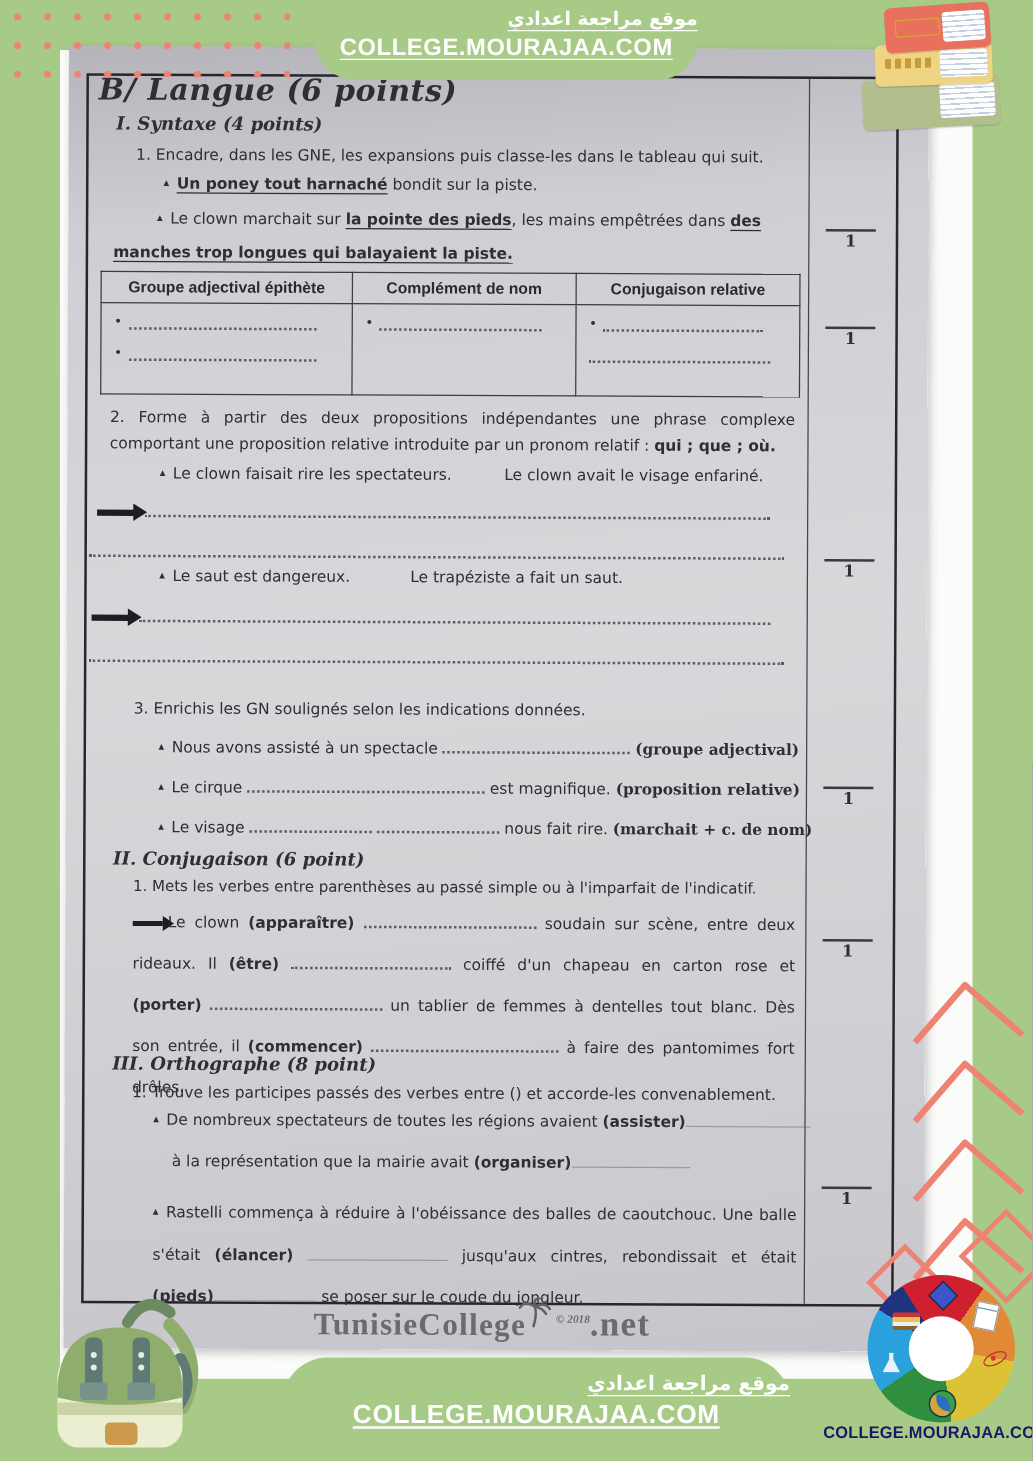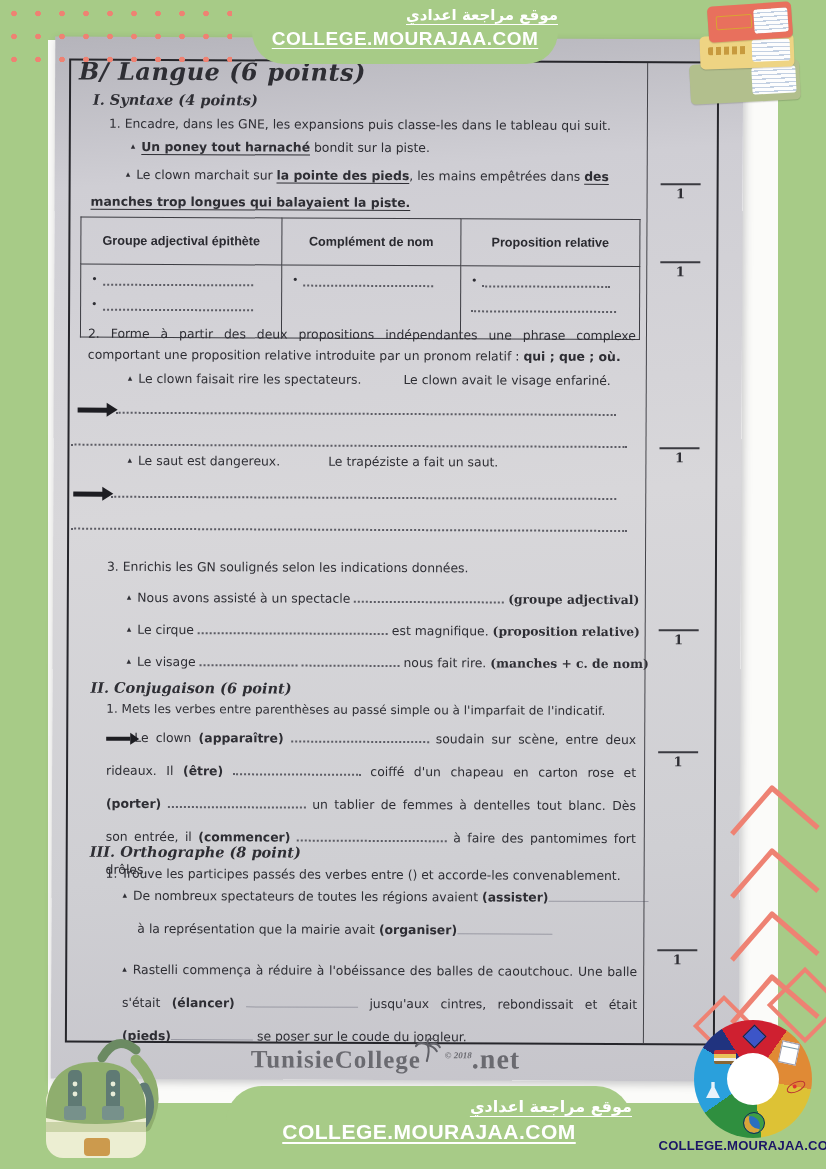--- a/index.html
+++ b/index.html
@@ -82,21 +82,21 @@
   .hint{font-family:"DejaVu Serif",serif;font-weight:bold;font-size:12.3px;}
   .dotline{display:inline-block;border-bottom:2px dotted #5c5c64;height:11px;vertical-align:baseline;}
   .blank{display:inline-block;border-bottom:1.6px solid #9a9aa4;height:11px;vertical-align:baseline;}
   .arrow{display:inline-block;width:30px;height:5px;background:#1d1d22;position:relative;vertical-align:middle;margin-right:8px;}
   .arrow::after{content:"";position:absolute;right:-10px;top:-5px;border-left:11px solid #1d1d22;
      border-top:7.5px solid rgba(0,0,0,0);border-bottom:7.5px solid rgba(0,0,0,0);}
   .arrow.sm{width:24px;height:4px;margin-right:4px;}
   .arrow.sm::after{right:-9px;top:-4px;border-left:9px solid #1d1d22;border-top:6px solid rgba(0,0,0,0);border-bottom:6px solid rgba(0,0,0,0);}
   table.gne{border-collapse:collapse;width:560px;table-layout:fixed;}
   table.gne th,table.gne td{border:1.6px solid #3c3c42;}
-  table.gne th{font-family:"Liberation Sans",sans-serif;font-size:12.6px;padding:16px 2px;color:#2a2a30;}
+  table.gne th{font-family:"Liberation Sans",sans-serif;font-size:12.6px;padding:5px 2px;color:#2a2a30;}
   table.gne td{height:60px;vertical-align:top;padding:8px 8px 4px 10px;font-size:11px;}
   .cellrow{display:flex;align-items:flex-end;gap:5px;margin-bottom:12px;}
   .watermark{position:absolute;left:200px;top:1000px;width:330px;color:#6a6a70;
      font-family:"Liberation Serif",serif;font-weight:bold;font-size:25px;letter-spacing:1px;}
   .watermark .tld{font-size:28px;}
   .watermark .cpy{font-size:9px;font-style:italic;vertical-align:10px;letter-spacing:0;}
   .palm{display:inline-block;vertical-align:6px;margin-left:-6px;}
 </style>
 </head>
 <body>
@@ -123,21 +123,21 @@
       <div class="abs qline nowrap" style="left:20px;top:133px;">
         <span class="ub">manches trop longues qui balayaient la piste.</span>
       </div>
 
       <div class="abs" style="left:10px;top:156px;">
         <table class="gne">
           <tbody>
               <tr>
             <th style="width:36%;">Groupe adjectival épithète</th>
             <th style="width:32%;">Complément de nom</th>
-            <th style="width:32%;">Proposition relative</th>
+            <th style="width:32%;">Conjugaison relative</th>
           </tr>
           <tr>
             <td>
               <div class="cellrow">
                     <span>•</span>
                     <span class="dotline" style="width:150px;"></span>
                   </div>
               <div class="cellrow">
                     <span>•</span>
                     <span class="dotline" style="width:150px;"></span>
@@ -198,21 +198,21 @@
         <span class="bullet">▴</span><span>Le cirque</span>
         <span class="dotline" style="width:190px;"></span>
         <span>est magnifique.</span>
         <span class="hint">(proposition relative)</span>
       </div>
       <div class="abs qline nowrap" style="left:58px;top:592px;">
         <span class="bullet">▴</span><span>Le visage</span>
         <span class="dotline" style="width:98px;"></span>
         <span class="dotline" style="width:98px;"></span>
         <span>nous fait rire.</span>
-        <span class="hint">(manches + c. de nom)</span>
+        <span class="hint">(marchait + c. de nom)</span>
       </div>
 
       <div class="abs rubrique" style="left:22px;top:618px;">II.   Conjugaison (6 point)</div>
       <div class="abs qline nowrap" style="left:38px;top:641px;font-size:12px;">1. Mets les verbes entre parenthèses au passé simple ou à l'imparfait de l'indicatif.</div>
 
       <div class="abs qline just" style="left:38px;top:660px;width:530px;line-height:33px;">
         <span class="arrow sm"></span><span>Le clown </span><span class="vb">(apparaître)</span>
         <span class="dotline" style="width:138px;"></span><span> soudain sur scène, entre deux rideaux. Il </span><span class="vb">(être)</span>
         <span class="dotline" style="width:128px;"></span><span> coiffé d'un chapeau en carton rose et </span><span class="vb">(porter)</span>
         <span class="dotline" style="width:138px;"></span><span> un tablier de femmes à dentelles tout blanc. Dès son entrée, il </span><span class="vb">(commencer)</span>

